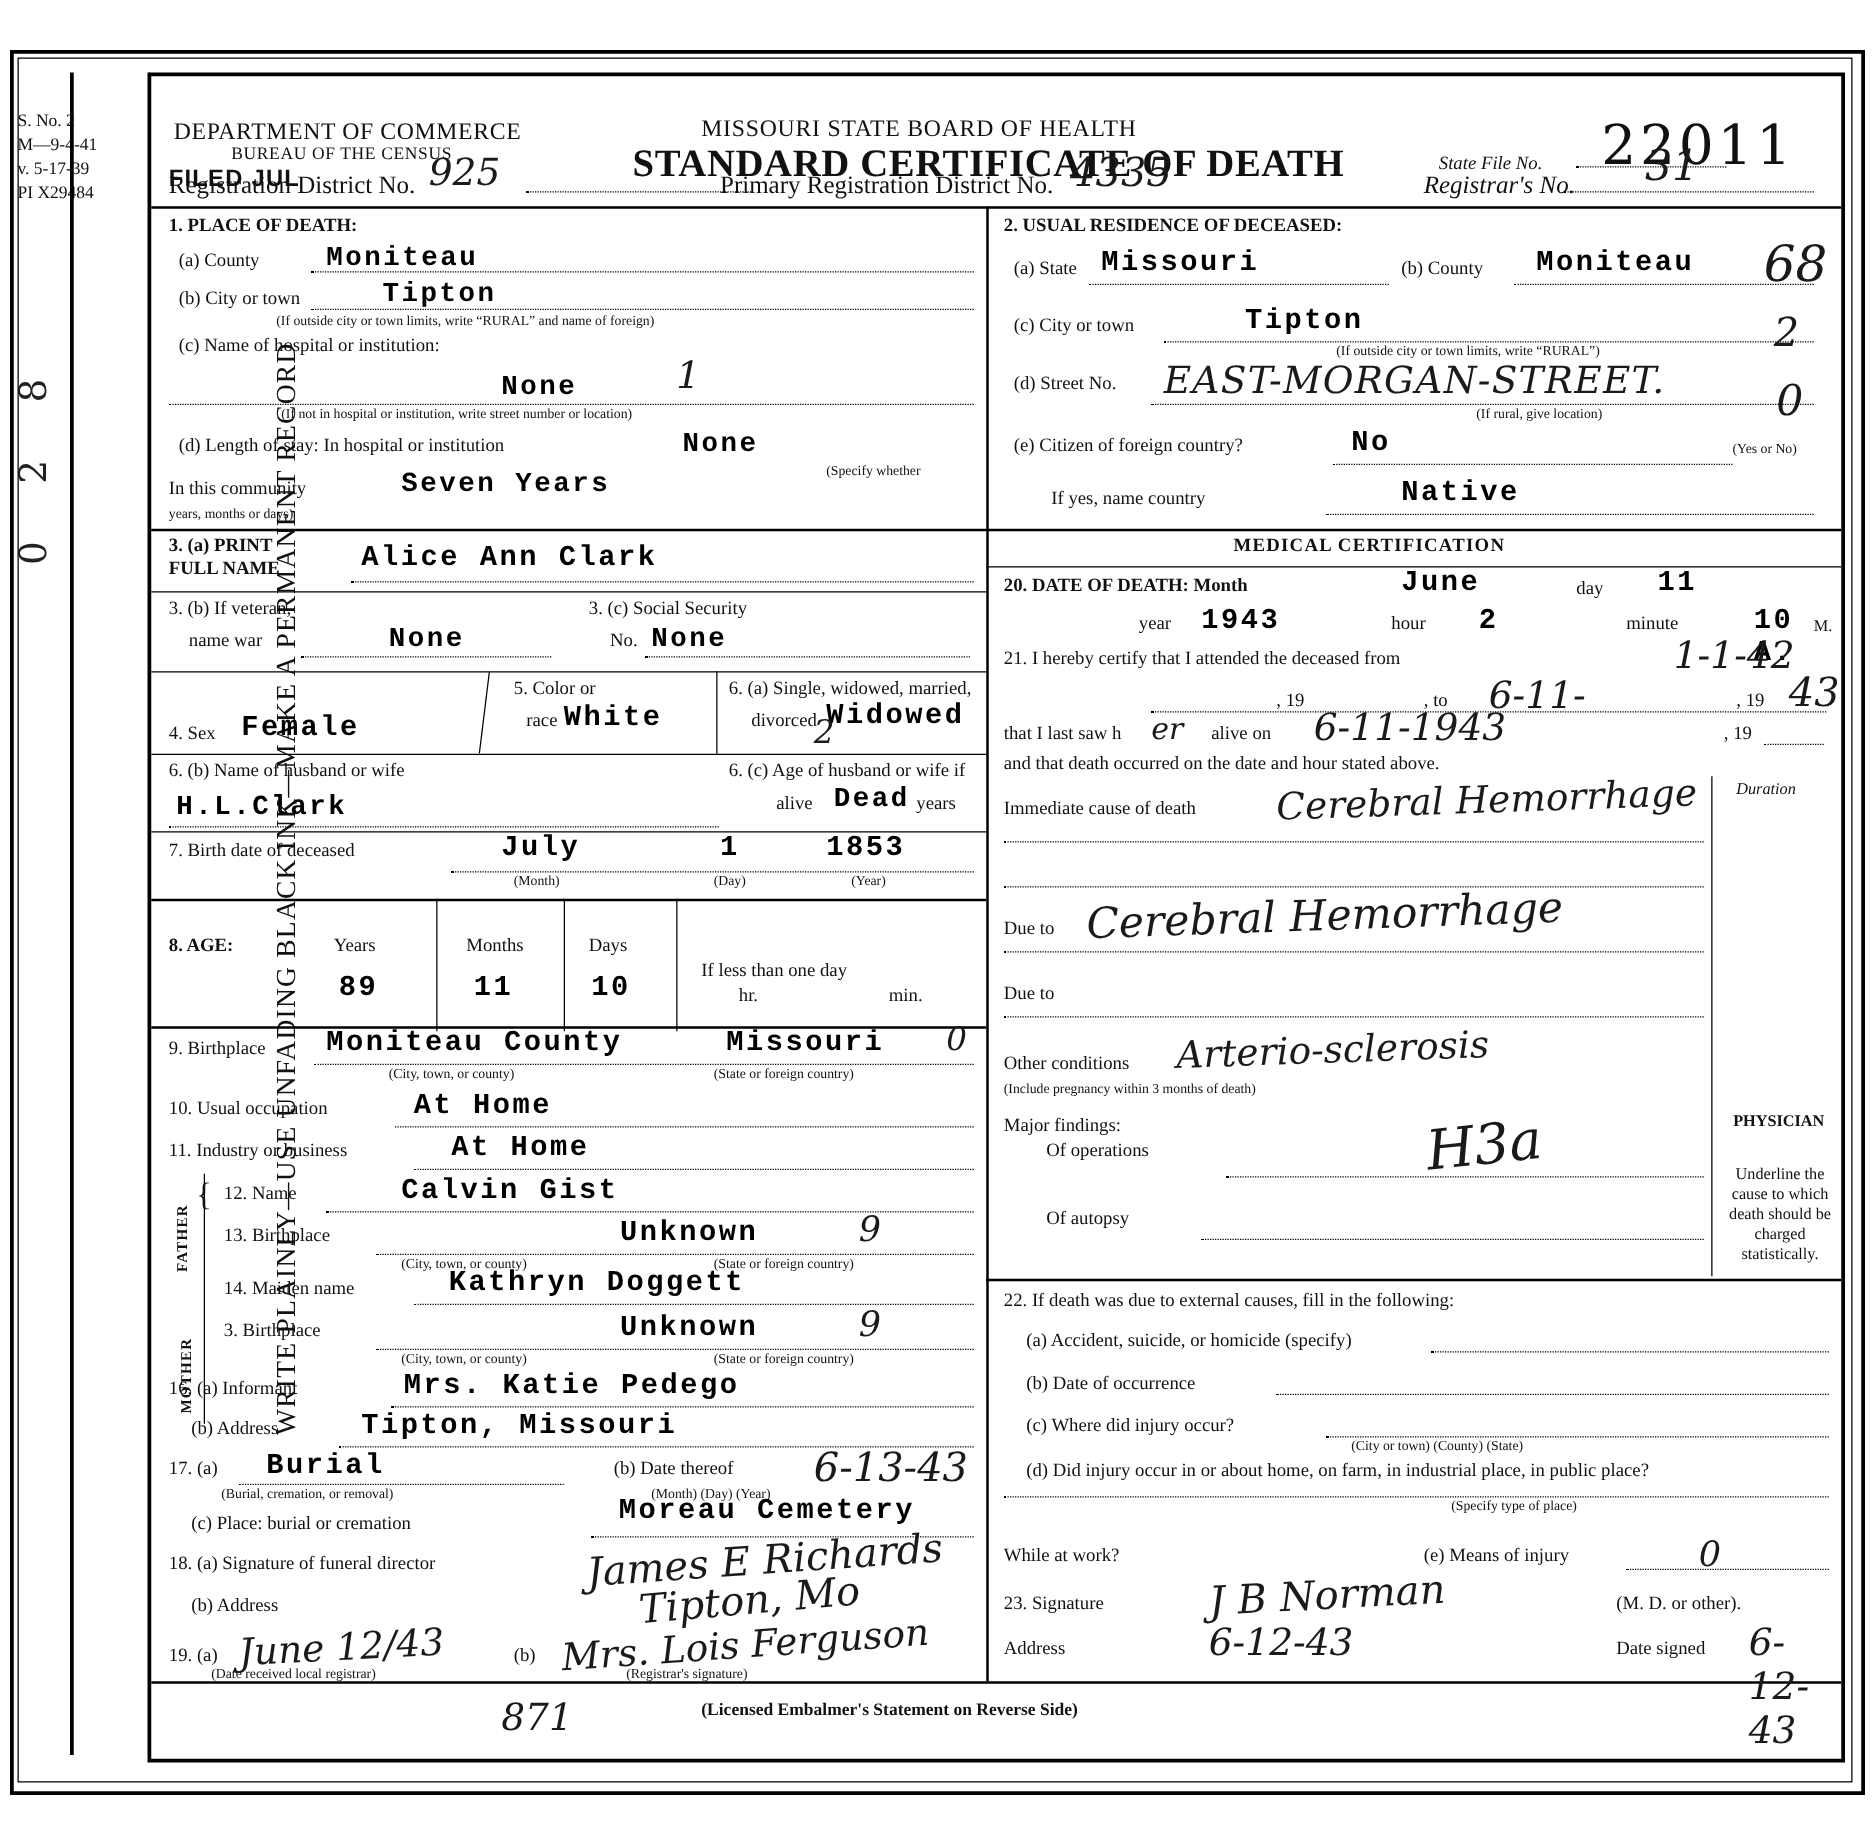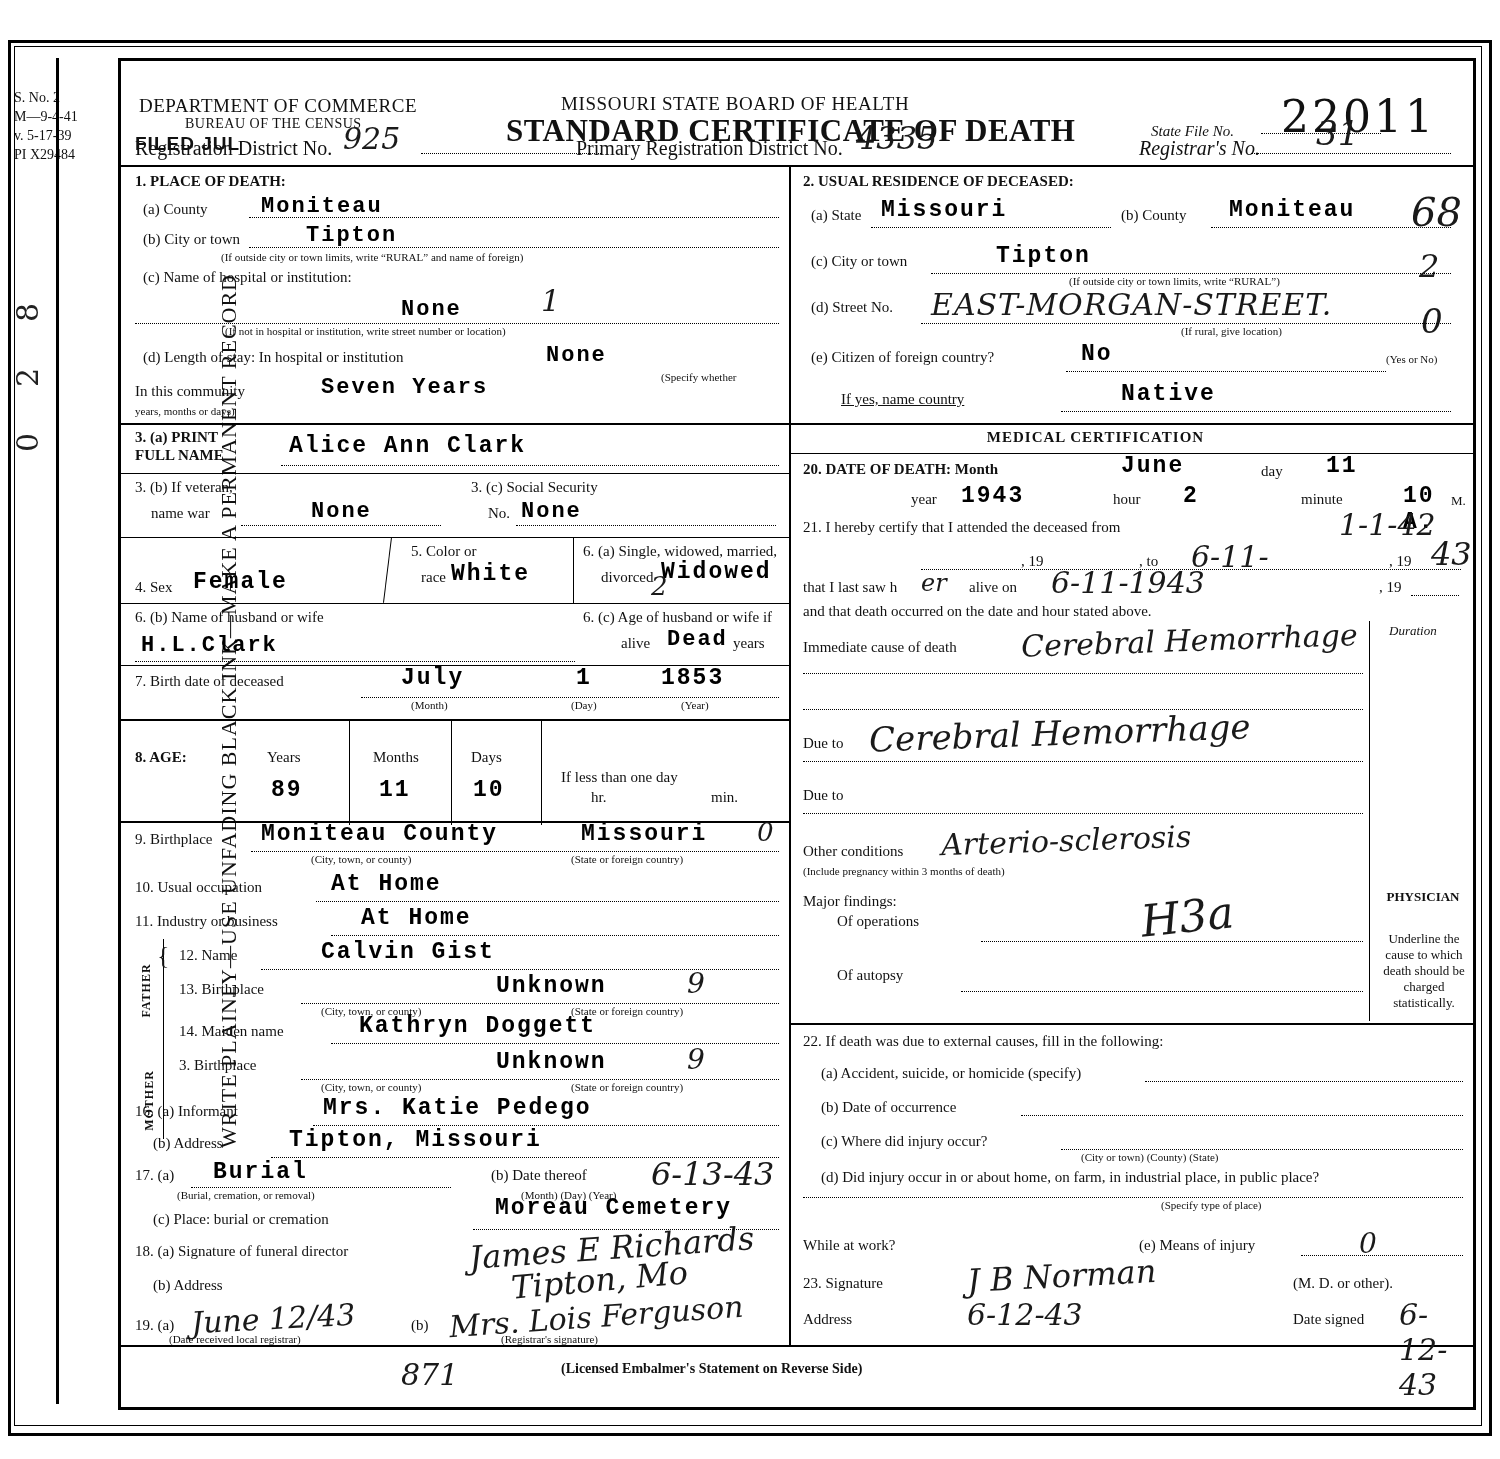--- a/index.html
+++ b/index.html
@@ -300,21 +300,21 @@
     <div class="hand" style="position:absolute;left:810px;top:226px;font-size:30px;letter-spacing:1px;">EAST-MORGAN-STREET.</div>
     <div class="hand" style="position:absolute;left:1300px;top:240px;font-size:34px;">0</div>
     <div style="position:absolute;left:800px;top:262px;width:530px;border-bottom:1px dotted #000;"></div>
     <div class="xs" style="position:absolute;left:1060px;top:264px;">(If rural, give location)</div>
 
     <div class="lbl" style="position:absolute;left:690px;top:288px;">(e)  Citizen of foreign country?</div>
     <div class="type" style="position:absolute;left:960px;top:280px;font-size:23px;">No</div>
     <div style="position:absolute;left:945px;top:310px;width:320px;border-bottom:1px dotted #000;"></div>
     <div class="xs" style="position:absolute;left:1265px;top:292px;">(Yes or No)</div>
 
-    <div class="lbl" style="position:absolute;left:720px;top:330px;text-decoration:underline;">If yes, name country</div>
+    <div class="lbl" style="position:absolute;left:720px;top:330px;">If yes, name country</div>
     <div class="type" style="position:absolute;left:1000px;top:320px;font-size:23px;">Native</div>
     <div style="position:absolute;left:940px;top:350px;width:390px;border-bottom:1px dotted #000;"></div>
 
     <div class="hline2" style="left:668px;top:362px;width:684px;"></div>
 
     <div class="lbl ctr" style="position:absolute;left:668px;top:368px;width:613px;font-weight:bold;letter-spacing:1px;">MEDICAL CERTIFICATION</div>
 
     <div class="hline" style="left:668px;top:392px;width:684px;"></div>
 
     <div class="lbl" style="position:absolute;left:682px;top:400px;font-weight:bold;">20.  DATE OF DEATH:   Month</div>

